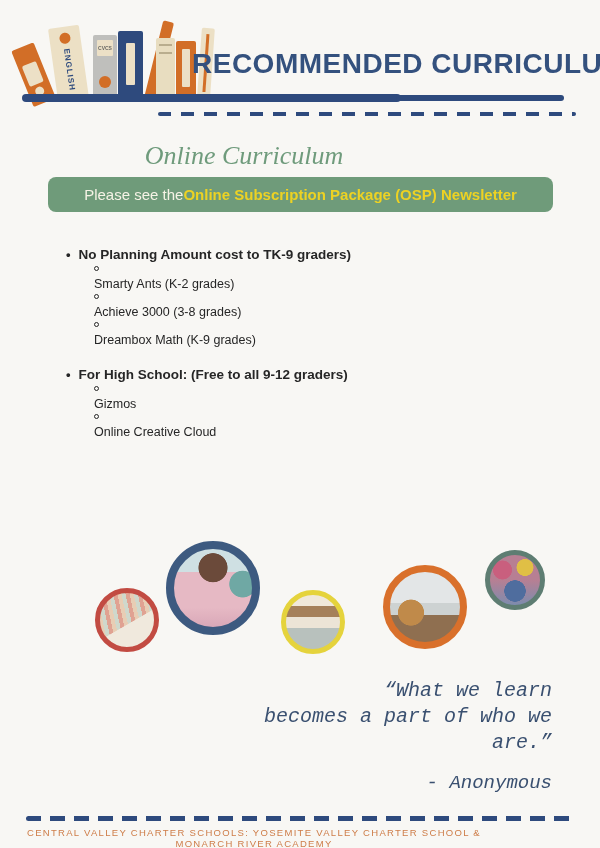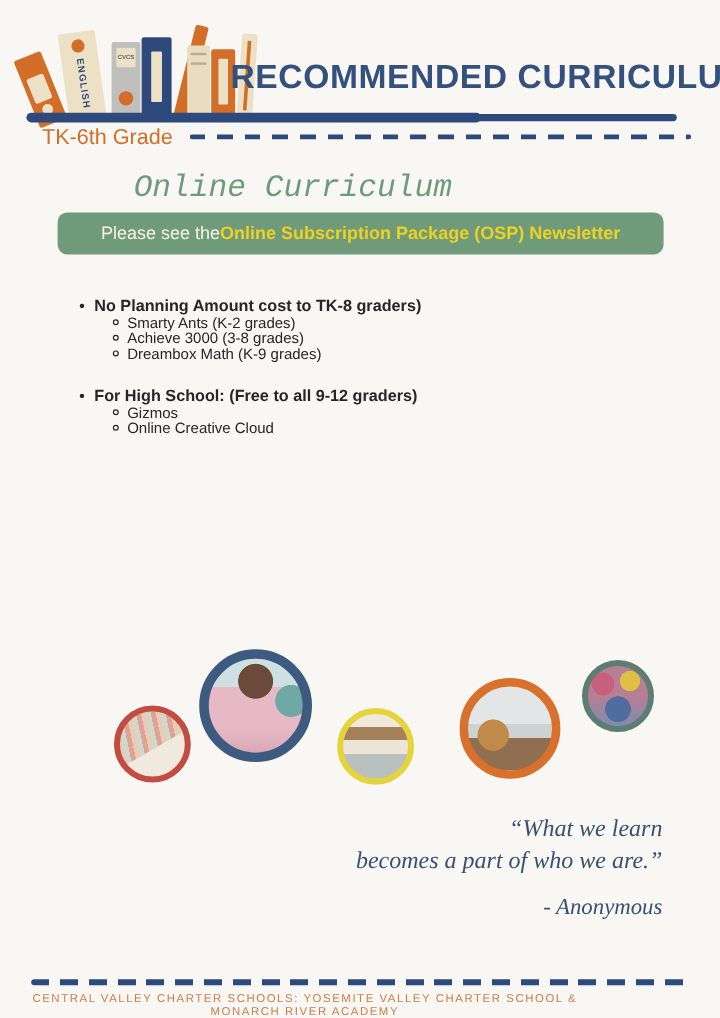--- a/index.html
+++ b/index.html
@@ -31,31 +31,31 @@
 
   .page-title { position:absolute; left:192px; top:48px; width:388px; font-size:28px; font-weight:bold; letter-spacing:.5px; color:#34517e; white-space:nowrap; }
   .shelf-bar { position:absolute; left:22px; top:94px; width:379px; height:8px; background:#2e4a7d; border-radius:4px; }
   .shelf-bar-ext { position:absolute; left:396px; top:95px; width:168px; height:6px; background:#2e4a7d; border-radius:3px; }
   .grade-label { position:absolute; left:35px; top:104px; font-size:18px; color:#d26e27; }
   .dash-line { position:absolute; left:158px; top:112px; width:418px; height:4px; border-radius:2px;
     background:repeating-linear-gradient(90deg,#2e4a7d 0 13px,transparent 13px 23px); }
 
   
   .section-heading { position:absolute; left:0; top:141px; width:488px; text-align:center;
-    font-family:Liberation Mono, monospace; font-style:italic; font-size:26px; color:#6f9b7c; }
+    font-family:Liberation Serif, serif; font-style:italic; font-size:26px; color:#6f9b7c; }
   .banner { position:absolute; left:48px; top:177px; width:505px; height:35px; background:#6f9b7a; border-radius:8px;
     display:flex; align-items:center; justify-content:center; font-size:15px; }
   .banner .prefix { color:#f6f3e6; }
   .banner .link { color:#edd223; font-weight:bold; cursor:pointer; }
 
   
   .list { position:absolute; left:66px; top:246px; width:460px; color:#262626; }
   .main-item { display:flex; gap:8px; font-weight:bold; font-size:13.5px; line-height:17px; }
   .main-item .bullet { font-size:13px; line-height:17px; }
-  .sub-item { display:flex; gap:7px; margin-left:28px; font-size:12.5px; line-height:12.8px; }
+  .sub-item { display:flex; gap:7px; margin-left:28px; font-size:12.5px; line-height:12.8px;flex-direction:column; }
   .sub-item .circ { width:5px; height:5px; border:1.4px solid #262626; border-radius:50%; margin-top:3px; flex:0 0 auto; }
   .group-gap { height:20px; }
 
   
   .photo { position:absolute; border-radius:50%; overflow:hidden; }
   .p1 { left:95px;  top:588px; width:64px; height:64px; border:5px solid #c24b42;
     background:linear-gradient(150deg, rgba(244,239,230,0) 55%, #f0e9dd 56%),
                repeating-linear-gradient(78deg,#e0a292 0 4px,#e8cdb4 4px 8px,#cfd8cc 8px 12px); }
   .p2 { left:166px; top:541px; width:94px; height:94px; border:8px solid #3d5a80;
     background:radial-gradient(circle at 50% 24%, #6b4a3a 0 20%, rgba(0,0,0,0) 21%),
@@ -67,21 +67,21 @@
     background:radial-gradient(circle at 30% 58%, #c08a4a 0 20%, rgba(0,0,0,0) 21%),
                linear-gradient(180deg,#e3e6e7 0 45%,#cdd2d2 45% 62%,#8f6f50 62% 100%); }
   .p5 { left:485px; top:550px; width:60px; height:60px; border:5px solid #5e7d72;
     background:radial-gradient(circle at 25% 30%, #c95f7e 0 18%, rgba(0,0,0,0) 19%),
                radial-gradient(circle at 70% 25%, #e0bf45 0 16%, rgba(0,0,0,0) 17%),
                radial-gradient(circle at 50% 72%, #4f6d9e 0 24%, rgba(0,0,0,0) 25%),
                linear-gradient(180deg,#b77f93 0 50%,#7d8cae 100%); }
 
   
   .quote { position:absolute; right:48px; top:678px; width:340px; text-align:right;
-    font-family:Liberation Serif, serif; font-style:italic; color:#3a5070; font-size:20px; line-height:26px; }
+    font-family:Liberation Mono, monospace; font-style:italic; color:#3a5070; font-size:20px; line-height:26px; }
   .quote .attribution { margin-top:14px; font-size:19px; }
 
   
   .footer-dash { position:absolute; left:26px; top:816px; width:550px; height:5px; border-radius:3px;
     background:repeating-linear-gradient(90deg,#2e4a7d 0 15px,transparent 15px 24px); }
   .footer-text { position:absolute; left:0; top:827px; width:508px; text-align:center;
     font-size:9.5px; letter-spacing:1.3px; color:#ce7d49; }
 </style>
 </head>
 <body>
@@ -112,33 +112,32 @@
         <div class="strip"></div>
       </div>
     <div class="book bk8">
         <div class="strip"></div>
       </div>
   </div>
 
   <div class="page-title">RECOMMENDED CURRICULUM</div>
   <div class="shelf-bar"></div>
   <div class="shelf-bar-ext"></div>
-  <div class="grade-label">TK-6th Grade</div>
   <div class="dash-line"></div>
 
   <div class="section-heading">Online Curriculum</div>
   <div class="banner">
     <span class="prefix">Please see the </span>
     <span class="link">Online Subscription Package (OSP) Newsletter</span>
   </div>
 
   <div class="list">
     <div class="main-item">
       <span class="bullet">•</span>
-      <span>No Planning Amount cost to TK-8 graders)</span>
+      <span>No Planning Amount cost to TK-9 graders)</span>
     </div>
     <div class="sub-item">
         <span class="circ"></span>
         <span>Smarty Ants (K-2 grades)</span>
       </div>
     <div class="sub-item">
         <span class="circ"></span>
         <span>Achieve 3000 (3-8 grades)</span>
       </div>
     <div class="sub-item">

